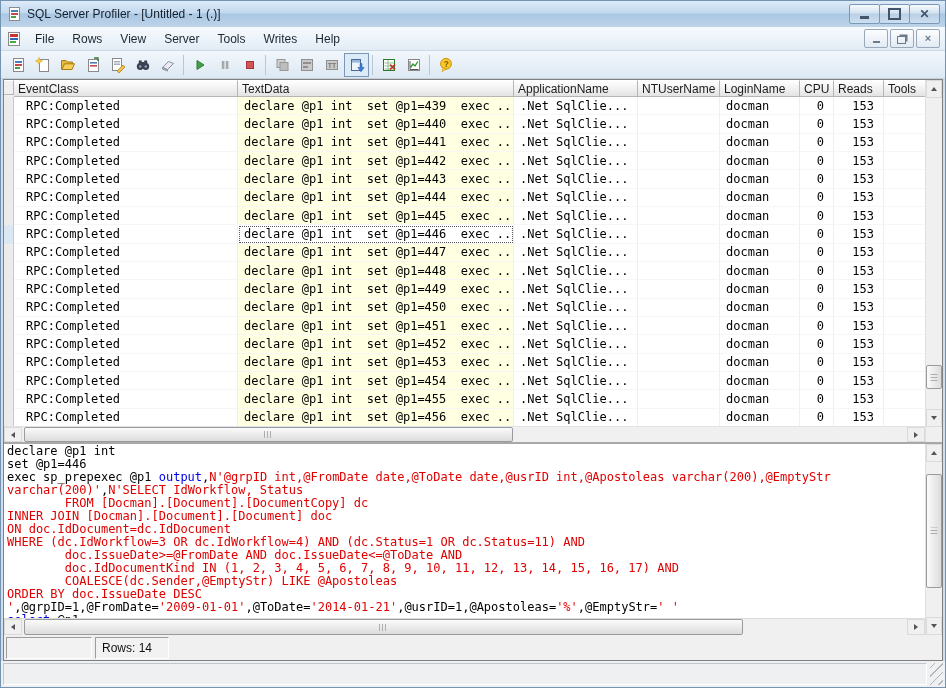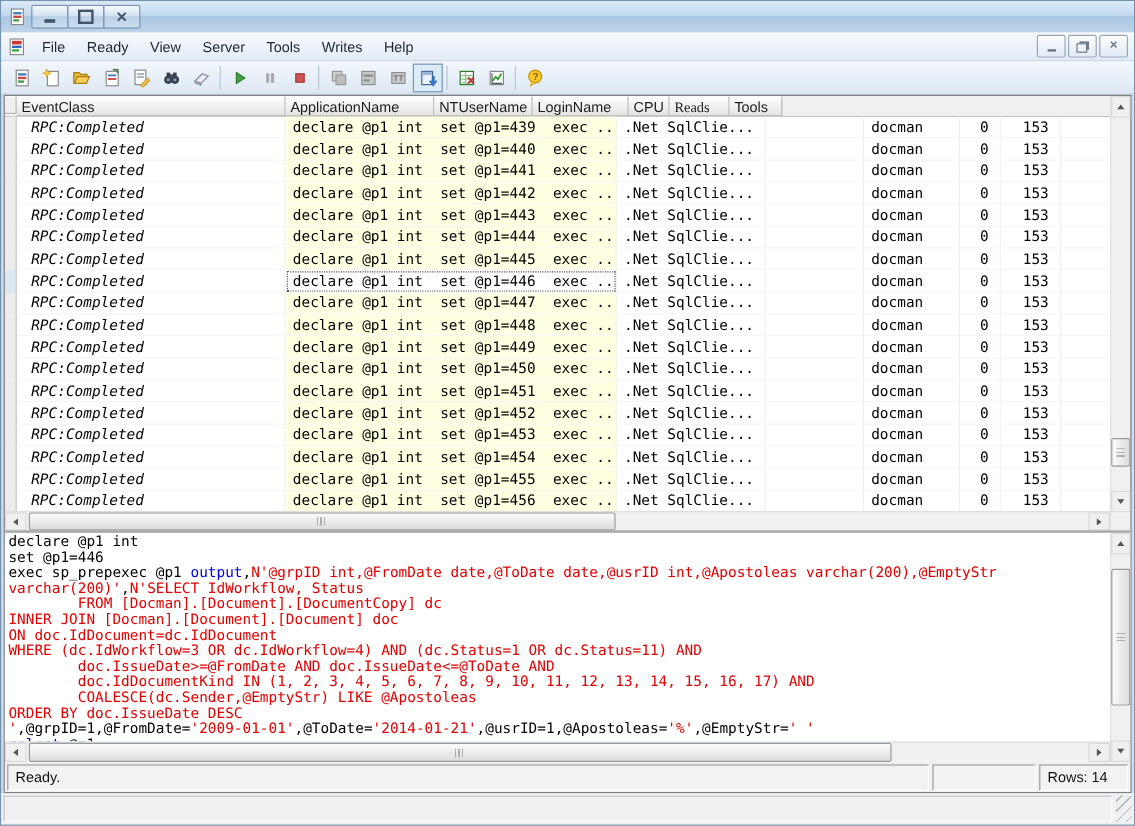--- a/index.html
+++ b/index.html
@@ -50,21 +50,21 @@
     border-right:1px solid #b5b5b5;border-bottom:1px solid #b5b5b5;border-top:1px solid #fff;
     font-size:12px;color:#1c1c1c;padding:1px 4px;white-space:nowrap;overflow:hidden;flex:0 0 auto;}
   .ghc.corner{padding:0;}
   .grid-body{flex:1;overflow:hidden;background:#fff;}
   .grow{height:18.33px;display:flex;box-sizing:border-box;}
   .rh{width:10px;flex:0 0 auto;background:#ececec;border-right:1px solid #c8c8c8;box-sizing:border-box;}
   .rh.selrh{background:#dbe7f3;}
   .cell{box-sizing:border-box;font-family:"DejaVu Sans Mono","Liberation Mono",monospace;font-size:12px;color:#000;
     white-space:pre;overflow:hidden;display:flex;align-items:center;padding:0 6px;
     border-right:1px solid #efefef;border-bottom:1px solid #f6f6f6;flex:0 0 auto;}
-  .cell.evt{padding-left:12px;font-style:italic;}
+  .cell.evt{padding-left:12px;}
   .cell.textdata{background:#ffffe1;}
   .cell.textdata.sel{background:#ffffff;outline:1px dotted #585858;outline-offset:-2px;}
   .cell.num{justify-content:flex-end;padding-right:9px;}
 
   
   .hscroll{height:15px;flex:0 0 auto;background:#f0f0f0;display:flex;align-items:stretch;border-top:1px solid #e2e2e2;}
   .sbtn{width:16px;flex:0 0 auto;background:#f0f0f0;border:1px solid #dadada;display:flex;align-items:center;justify-content:center;}
   .strack{flex:1;position:relative;}
   .hthumb{position:absolute;top:0;bottom:0;background:linear-gradient(#fbfbfb,#dcdcdc);border:1px solid #979ca1;
     border-radius:2px;display:flex;align-items:center;justify-content:center;}
@@ -110,20 +110,21 @@
 
   <div class="titlebar">
     <span class="title-icon">
       <svg width="16" height="16">
           <rect x="3.5" y="1.5" width="10" height="13" fill="#fff" stroke="#8a8a8a"></rect>
           <rect x="5" y="4" width="7" height="2" fill="#4a7ebb"></rect>
           <rect x="5" y="7" width="7" height="2" fill="#ca4a4a"></rect>
           <rect x="5" y="10" width="5" height="2" fill="#4aa04a"></rect>
         </svg>
     </span>
+    <span class="title-text">SQL Server Profiler - [Untitled - 1 (.)]</span>
     <span class="cap-btns">
       <span class="cap-btn">
           <span class="glyph-min"></span>
         </span>
       <span class="cap-btn">
           <span class="glyph-max"></span>
         </span>
       <span class="cap-btn">
           <span class="glyph-close">✕</span>
         </span>
@@ -134,21 +135,21 @@
     <span class="menu-app-icon">
       <svg width="16" height="16">
           <rect x="2.5" y="1.5" width="11" height="13" fill="#fff" stroke="#8a8a8a"></rect>
           <rect x="4" y="3" width="8" height="3" fill="#cc3333"></rect>
           <rect x="4" y="7" width="8" height="2" fill="#3366bb"></rect>
           <rect x="4" y="10" width="6" height="2" fill="#44aa44"></rect>
         </svg>
     </span>
     <span id="menu-items" style="display:flex;">
         <span class="menu-item">File</span>
-        <span class="menu-item">Ready</span>
+        <span class="menu-item">Rows</span>
         <span class="menu-item">View</span>
         <span class="menu-item">Server</span>
         <span class="menu-item">Tools</span>
         <span class="menu-item">Writes</span>
         <span class="menu-item">Help</span>
       </span>
     <span class="mdi-btns">
       <span class="mdi-btn">
           <span class="glyph-mdi-min"></span>
         </span>
@@ -318,25 +319,26 @@
       </div>
     </div>
 
   <div class="client">
 
     <div class="grid-area">
       <div class="grid-left">
         <div class="grid-header" id="grid-header">
             <div class="ghc corner" style="width: 10px;"></div>
             <div class="ghc" style="width: 224px;">EventClass</div>
+            <div class="ghc" style="width: 276px;">TextData</div>
             <div class="ghc" style="width: 124px;">ApplicationName</div>
             <div class="ghc" style="width: 82px;">NTUserName</div>
             <div class="ghc" style="width: 80px;">LoginName</div>
             <div class="ghc" style="width: 34px;">CPU</div>
-            <div class="ghc" style="width: 50px; font-family: Liberation Serif, serif;">Reads</div>
+            <div class="ghc" style="width: 50px;">Reads</div>
             <div class="ghc" style="width: 44px;">Tools</div>
           </div>
         <div class="grid-body" id="grid-body">
             <div class="grow">
               <div class="rh"></div>
               <div class="cell evt" style="width: 224px;">RPC:Completed</div>
               <div class="cell textdata" style="width: 276px;">declare @p1 int  set @p1=439  exec ...</div>
               <div class="cell" style="width: 124px;">.Net SqlClie...</div>
               <div class="cell" style="width: 82px;"></div>
               <div class="cell" style="width: 80px;">docman</div>
@@ -582,21 +584,20 @@
         <span class="vtrack">
           <span class="vthumb" style="top:8%;height:72%;"></span>
         </span>
         <span class="vsbtn">
             <span class="arr down"></span>
           </span>
       </div>
     </div>
 
     <div class="statusbar1">
-      <span class="spanel" style="flex:1;">Ready.</span>
       <span class="spanel" style="width:86px;"></span>
       <span class="spanel" style="width:74px;">Rows: 14</span>
     </div>
   </div>
 
   <div class="statusbar2">
     <span class="spanel" style="flex:1;border-color:#c2c6ca #fff #fff #c2c6ca;background:#eef0f2;"></span>
     <span class="grip"></span>
   </div>
 

